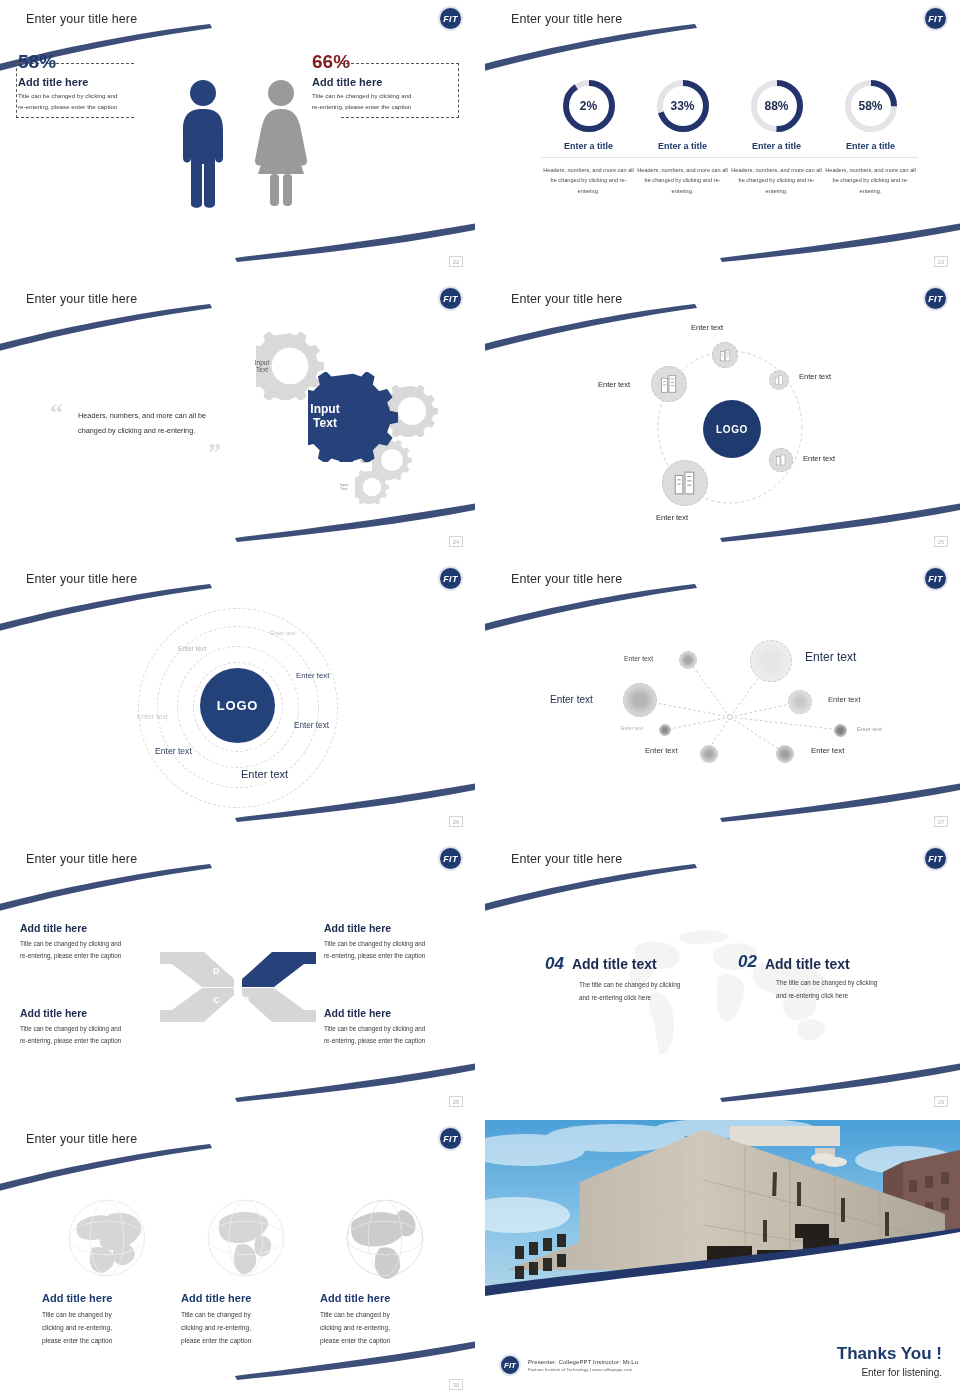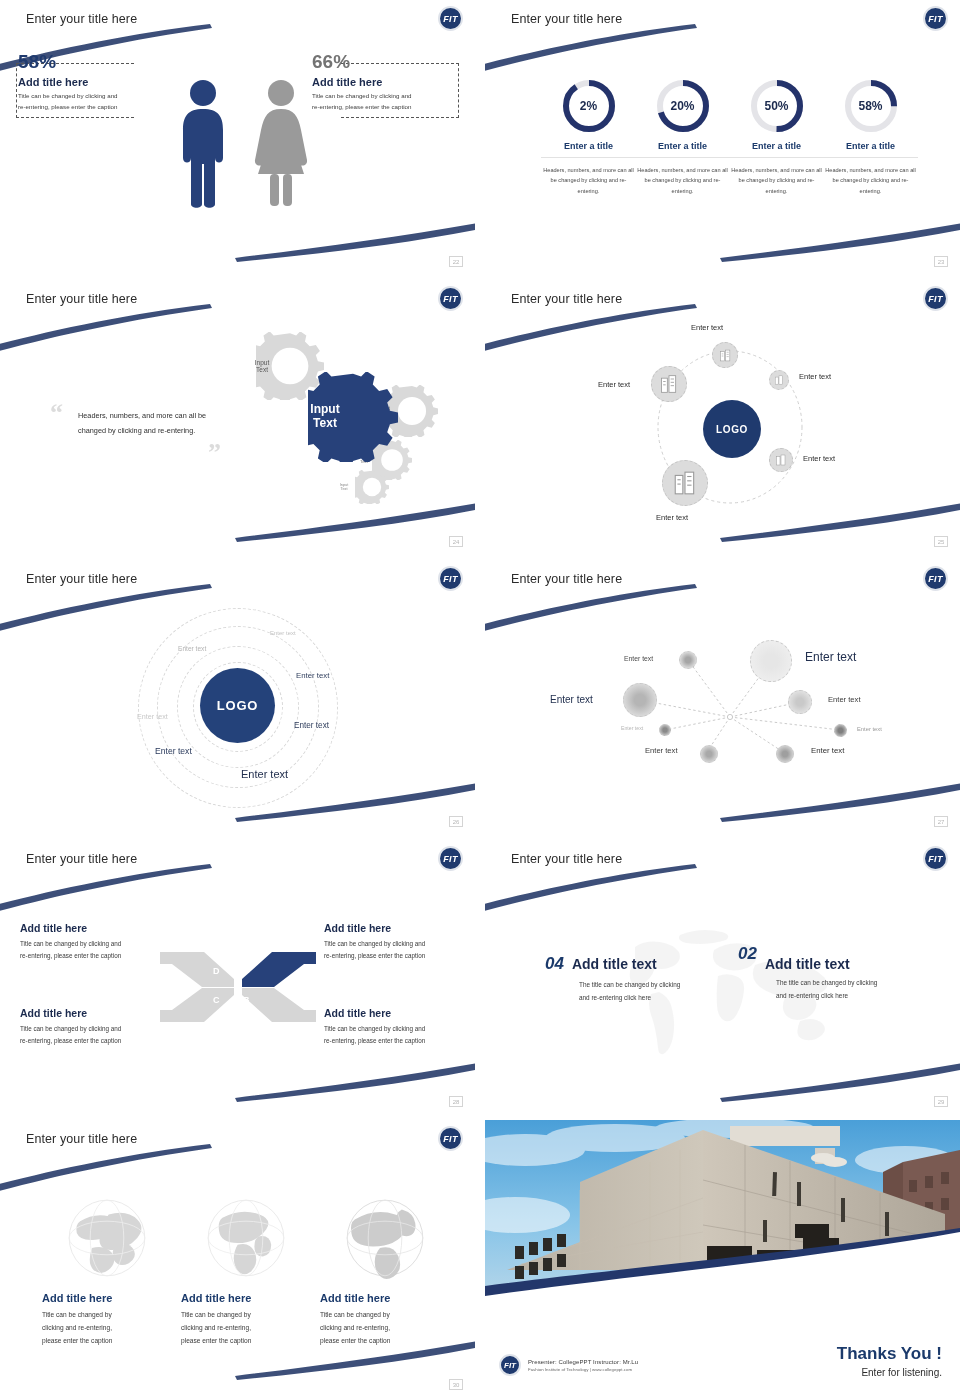--- a/index.html
+++ b/index.html
@@ -75,21 +75,21 @@
     width:14px; height:11px;
     border:1px solid #d4d4d4;
     color:#b6b6b6; font-size:6px;
     display:flex;align-items:center;justify-content:center;
   }
 
   
   .s1-stat{ position:absolute; }
   .s1-pct{ font-size:19px; font-weight:bold; line-height:1; }
   .s1-pct.blue{ color:#1f3a6e; }
-  .s1-pct.gray{ color:#737373; }
+  .s1-pct.gray{ color:#7f1d1d; }
   .s1-h{ font-size:11px; font-weight:bold; color:#1b2a4e; margin-top:5px;}
   .s1-p{ font-size:6.2px; color:#3d3d3d; line-height:1.75; margin-top:3px; }
   .bracket{
     position:absolute; border:1px dashed #555;
     height:55px;
   }
   .bracket.l{ left:16px; top:63px; width:118px; border-right:none; }
   .bracket.r{ right:16px; top:63px; width:118px; border-left:none; }
 
   .person{ position:absolute; }
@@ -260,33 +260,33 @@
         <div class="donut-title">Enter a title</div>
         <div class="donut-desc">Headers, numbers, and more can all be changed by clicking and re-entering.</div>
       </div>
 
       <div class="donut-col" style="left:150px;top:78px;">
         <div class="donut">
           <svg width="56" height="56" viewBox="0 0 56 56">
             <circle cx="28" cy="28" r="23" fill="none" stroke="#e4e4e8" stroke-width="6"></circle>
             <circle cx="28" cy="28" r="23" fill="none" stroke="#24336b" stroke-width="6" stroke-dasharray="101.2 144.5" transform="rotate(-90 28 28)"></circle>
           </svg>
-          <div class="num">20%</div>
+          <div class="num">33%</div>
         </div>
         <div class="donut-title">Enter a title</div>
         <div class="donut-desc">Headers, numbers, and more can all be changed by clicking and re-entering.</div>
       </div>
 
       <div class="donut-col" style="left:244px;top:78px;">
         <div class="donut">
           <svg width="56" height="56" viewBox="0 0 56 56">
             <circle cx="28" cy="28" r="23" fill="none" stroke="#e4e4e8" stroke-width="6"></circle>
             <circle cx="28" cy="28" r="23" fill="none" stroke="#24336b" stroke-width="6" stroke-dasharray="72.3 144.5" transform="rotate(-90 28 28)"></circle>
           </svg>
-          <div class="num">50%</div>
+          <div class="num">88%</div>
         </div>
         <div class="donut-title">Enter a title</div>
         <div class="donut-desc">Headers, numbers, and more can all be changed by clicking and re-entering.</div>
       </div>
 
       <div class="donut-col" style="left:338px;top:78px;">
         <div class="donut">
           <svg width="56" height="56" viewBox="0 0 56 56">
             <circle cx="28" cy="28" r="23" fill="none" stroke="#e4e4e8" stroke-width="6"></circle>
             <circle cx="28" cy="28" r="23" fill="none" stroke="#24336b" stroke-width="6" stroke-dasharray="36.1 144.5" transform="rotate(-90 28 28)"></circle>
@@ -644,21 +644,21 @@
       <div class="s8-block" style="left:60px;top:96px;width:150px;">
         <div style="display:flex;align-items:baseline;gap:8px;">
           <span class="numlbl">04</span>
           <span class="s8-h">Add title text</span>
         </div>
         <div class="s8-p" style="margin-left:34px;">The title can be changed by clicking</div>
         <div class="s8-p" style="margin-left:34px;margin-top:0;">and re-entering click here</div>
       </div>
 
       <div class="s8-block" style="left:253px;top:96px;width:150px;">
-        <div style="display:flex;align-items:center;gap:8px;">
+        <div style="display:flex;align-items:flex-end;gap:8px;">
           <span class="numlbl">02</span>
           <span class="s8-h">Add title text</span>
         </div>
         <div class="s8-p" style="margin-left:38px;">The title can be changed by clicking</div>
         <div class="s8-p" style="margin-left:38px;margin-top:0;">and re-entering click here</div>
       </div>
 
       <div class="pagenum">29</div>
     </div>
   </div>

